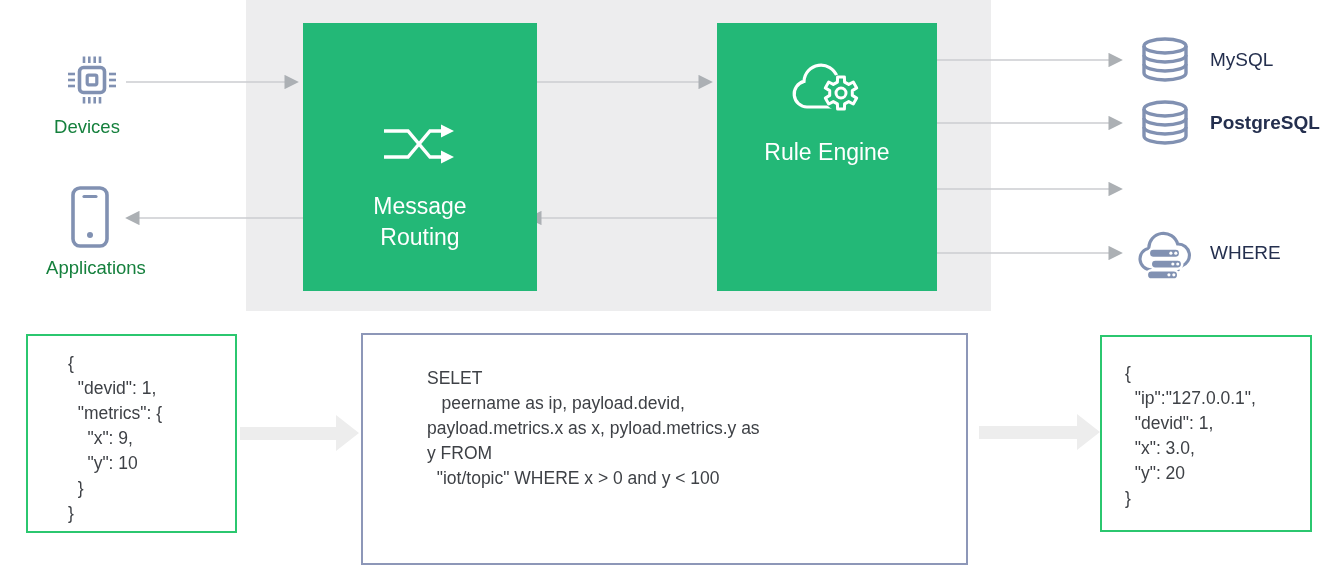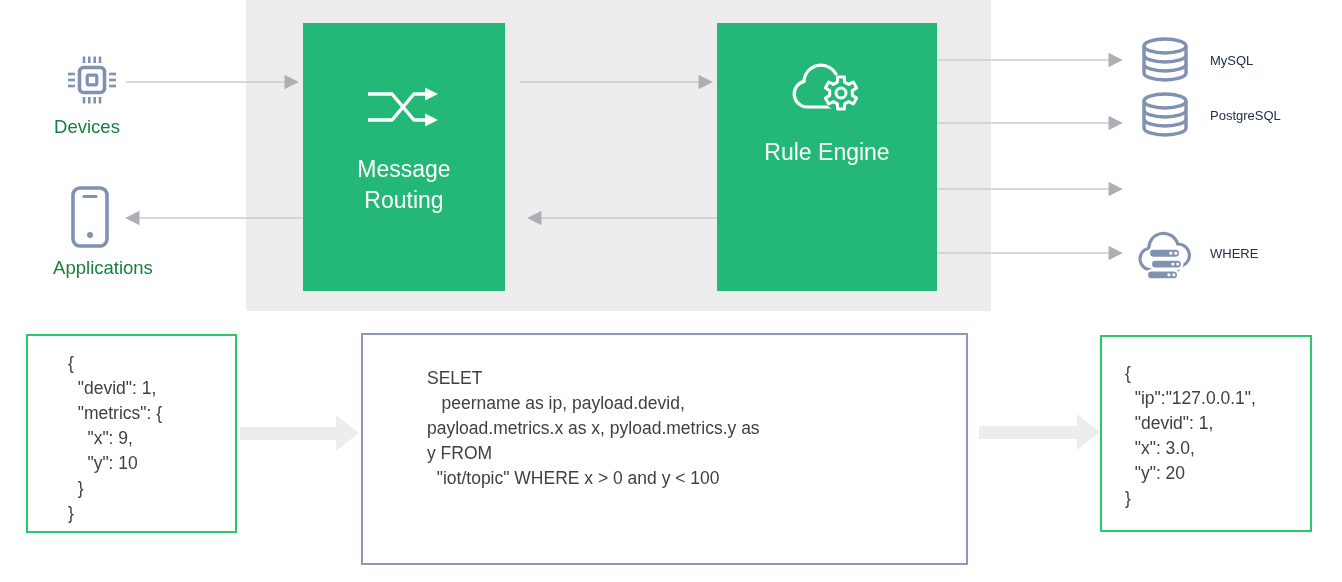--- a/index.html
+++ b/index.html
@@ -8,36 +8,36 @@
     font-family:"Liberation Sans",sans-serif;overflow:hidden;
   }
   .panel{
     position:absolute;left:246px;top:0;width:745px;height:311px;
     background:#ededee;
   }
   .stage-box{
     position:absolute;top:23px;height:268px;background:#23b877;
     display:flex;flex-direction:column;align-items:center;box-sizing:border-box;
   }
-  .stage-box.mr{left:303px;width:202px;padding-top:61px;}
+  .stage-box.mr{left:303px;width:234px;padding-top:98px;}
   .stage-box.re{left:717px;width:220px;padding-top:30px;}
   .stage-label{
     color:#ffffff;font-size:23px;line-height:31px;text-align:center;width:150px;
   }
   .stage-box.mr .stage-label{margin-top:24px;}
   .stage-box.re .stage-label{margin-top:18px;width:180px;}
   .src-icon{position:absolute;}
   .src-label{
     position:absolute;color:#15803d;font-size:18.5px;text-align:center;
   }
   .sink-row{
     position:absolute;left:1136px;height:54px;display:flex;align-items:center;gap:17px;
   }
   .sink-icon-wrap{width:57px;display:flex;justify-content:center;align-items:center;}
-  .sink-label{color:#242f4e;font-size:13px;}
+  .sink-label{color:#242f4e;font-size:19px;}
   .code-box{
     position:absolute;background:#ffffff;box-sizing:border-box;
   }
   .code-box.green{border:2px solid #2bc76f;}
   .code-box.slate{border:2px solid #8d97b8;}
   .code-box pre{
     margin:0;font-family:"Liberation Sans",sans-serif;font-size:17.5px;
     line-height:25px;color:#3e4146;white-space:pre;
   }
   .connectors{position:absolute;left:0;top:0;pointer-events:none;}
@@ -93,21 +93,21 @@
       </g>
     </g>
   </svg>
   <div class="src-label" style="left:17px;top:116px;width:140px;">Devices</div>
 
   <svg class="src-icon" style="left:70px;top:185px;" width="40" height="64" viewBox="0 0 40 64">
     <rect x="3" y="3" width="34" height="58" rx="7" fill="none" stroke="#8191b2" stroke-width="3.6"></rect>
     <line x1="14" y1="11.5" x2="26" y2="11.5" stroke="#8191b2" stroke-width="3.2" stroke-linecap="round"></line>
     <circle cx="20" cy="50" r="3" fill="#8191b2"></circle>
   </svg>
-  <div class="src-label" style="left:23px;top:257px;width:160px;">Applications</div>
+  <div class="src-label" style="left:16px;top:257px;width:160px;">Applications</div>
 
   <div class="stage-box mr">
     <svg width="76" height="46" viewBox="0 0 76 46">
       <g stroke="#ffffff" stroke-width="3.4" fill="none">
         <path d="M2 10 H26 L48 36 H60"></path>
         <path d="M2 36 H26 L48 10 H60"></path>
       </g>
       <polygon points="59,3.5 72,10 59,16.5" fill="#ffffff"></polygon>
       <polygon points="59,29.5 72,36 59,42.5" fill="#ffffff"></polygon>
     </svg>
@@ -133,21 +133,21 @@
         <ellipse cx="27" cy="10" rx="21" ry="7"></ellipse>
         <path d="M6 10 V37 a21 7 0 0 0 42 0 V10"></path>
         <path d="M6 19 a21 7 0 0 0 42 0"></path>
         <path d="M6 28 a21 7 0 0 0 42 0"></path>
       </g>
     </svg>
       </span>
     <span class="sink-label">MySQL</span>
   </div>
 
-  <div class="sink-row" style="top:88px;">
+  <div class="sink-row" style="top:96px;font-weight:bold;">
     <span class="sink-icon-wrap">
         <svg width="54" height="48" viewBox="0 0 54 48">
       <g stroke="#8191b2" stroke-width="3.4" fill="none">
         <ellipse cx="27" cy="10" rx="21" ry="7"></ellipse>
         <path d="M6 10 V37 a21 7 0 0 0 42 0 V10"></path>
         <path d="M6 19 a21 7 0 0 0 42 0"></path>
         <path d="M6 28 a21 7 0 0 0 42 0"></path>
       </g>
     </svg>
       </span>

